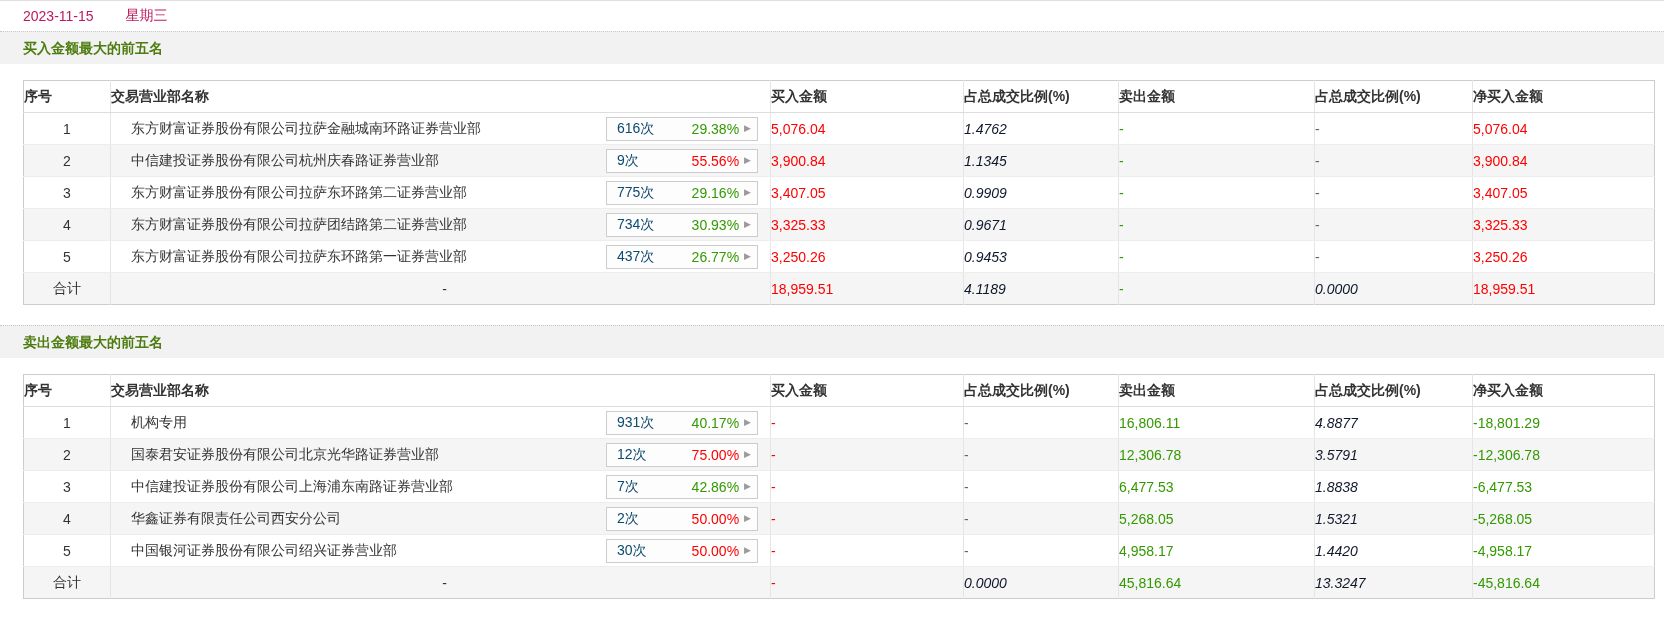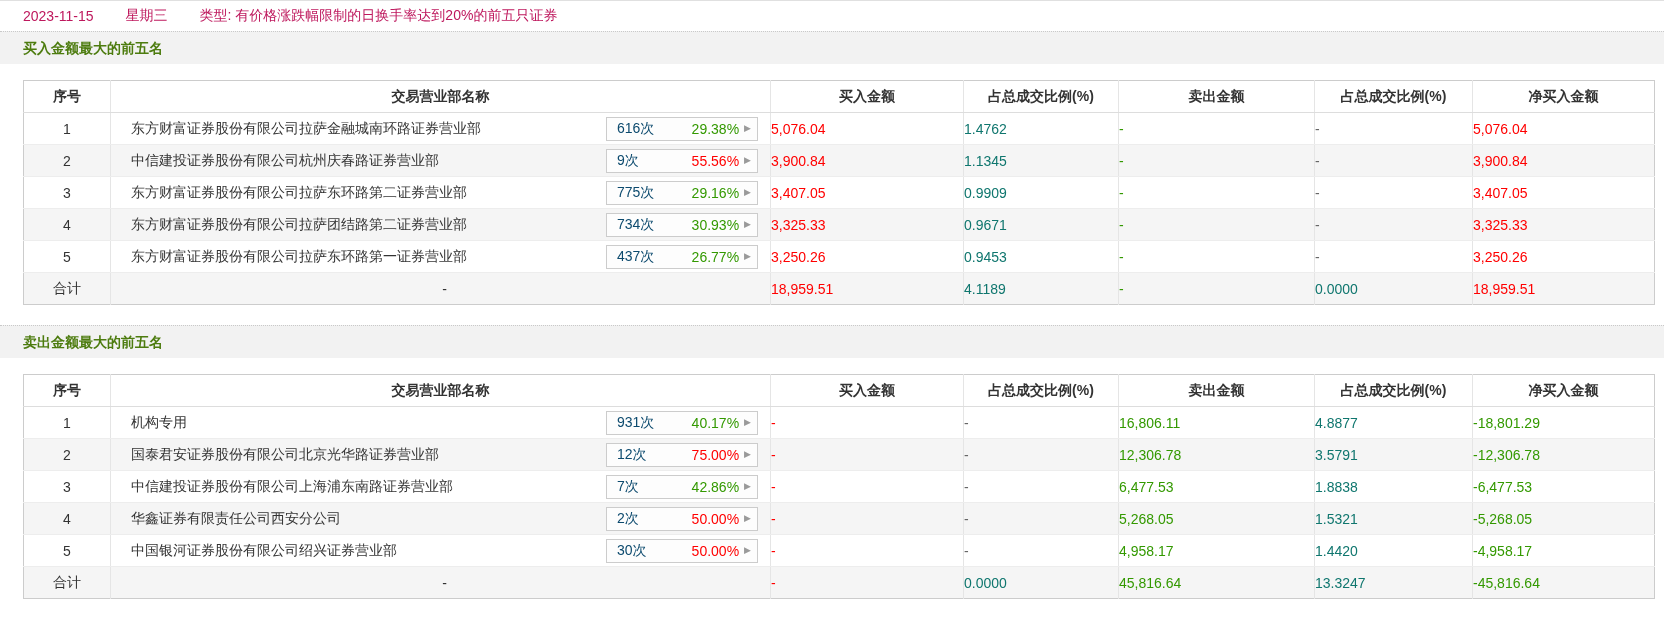--- a/index.html
+++ b/index.html
@@ -17,52 +17,51 @@
     height:32px;line-height:32px;background:#f2f2f2;border-top:1px dotted #c9c9c9;
     padding-left:23px;font-weight:bold;color:#4d7c0f;
   }
   .gap{height:16px;}
   .gap-lg{height:20px;}
   table{
     border-collapse:collapse;table-layout:fixed;width:1631px;
     margin-left:23px;border:1px solid #ccc;font-size:14px;
   }
   th{
-    height:31px;font-weight:bold;color:#333;text-align:center;
+    height:31px;font-weight:bold;color:#333;text-align:left;
     border-bottom:1px solid #ddd;background:#fff;padding:0;
   }
   td{height:31px;padding:0;border-bottom:1px solid #ededed;}
   th + th, td + td{border-left:1px solid #e5e5e5;}
   tr.stripe td{background:#f5f5f5;}
   tr:last-child td{border-bottom:none;}
   td.seq{text-align:center;color:#333;}
   td.num{text-align:left;padding-right:20px;}
   .c-red{color:#ff0000;}
   .c-green{color:#339900;}
-  .c-dark{color:#0f766e;}
+  .c-dark{color:#0f172a;font-style:italic;}
   .c-gray{color:#666666;}
   td.name{padding-left:20px;padding-right:12px;}
   .name-flex{display:flex;align-items:center;justify-content:space-between;}
   .name-flex.center{justify-content:center;}
   .badge{
     display:flex;align-items:center;box-sizing:border-box;width:152px;height:24px;
     border:1px solid #ccc;background:#fdfdfd;padding:0 6px 0 10px;cursor:pointer;
     flex:0 0 auto;
   }
   .badge .count{color:#0c4a6e;}
   .badge .pct{margin-left:auto;}
   .badge .arrow{margin-left:5px;color:#9a9a9a;font-size:9px;line-height:1;}
 </style>
 </head>
 <body>
 
 <div class="top-bar">
   <span class="date">2023-11-15</span>
   <span class="weekday">星期三</span>
-  <span class="type">类型: 有价格涨跌幅限制的日换手率达到20%的前五只证券</span>
 </div>
 
 <div class="section-band">买入金额最大的前五名</div>
 <div class="gap"></div>
 <table>
   <colgroup>
     <col style="width:87px">
       <col style="width:660px">
       <col style="width:193px">
     <col style="width:155px">

